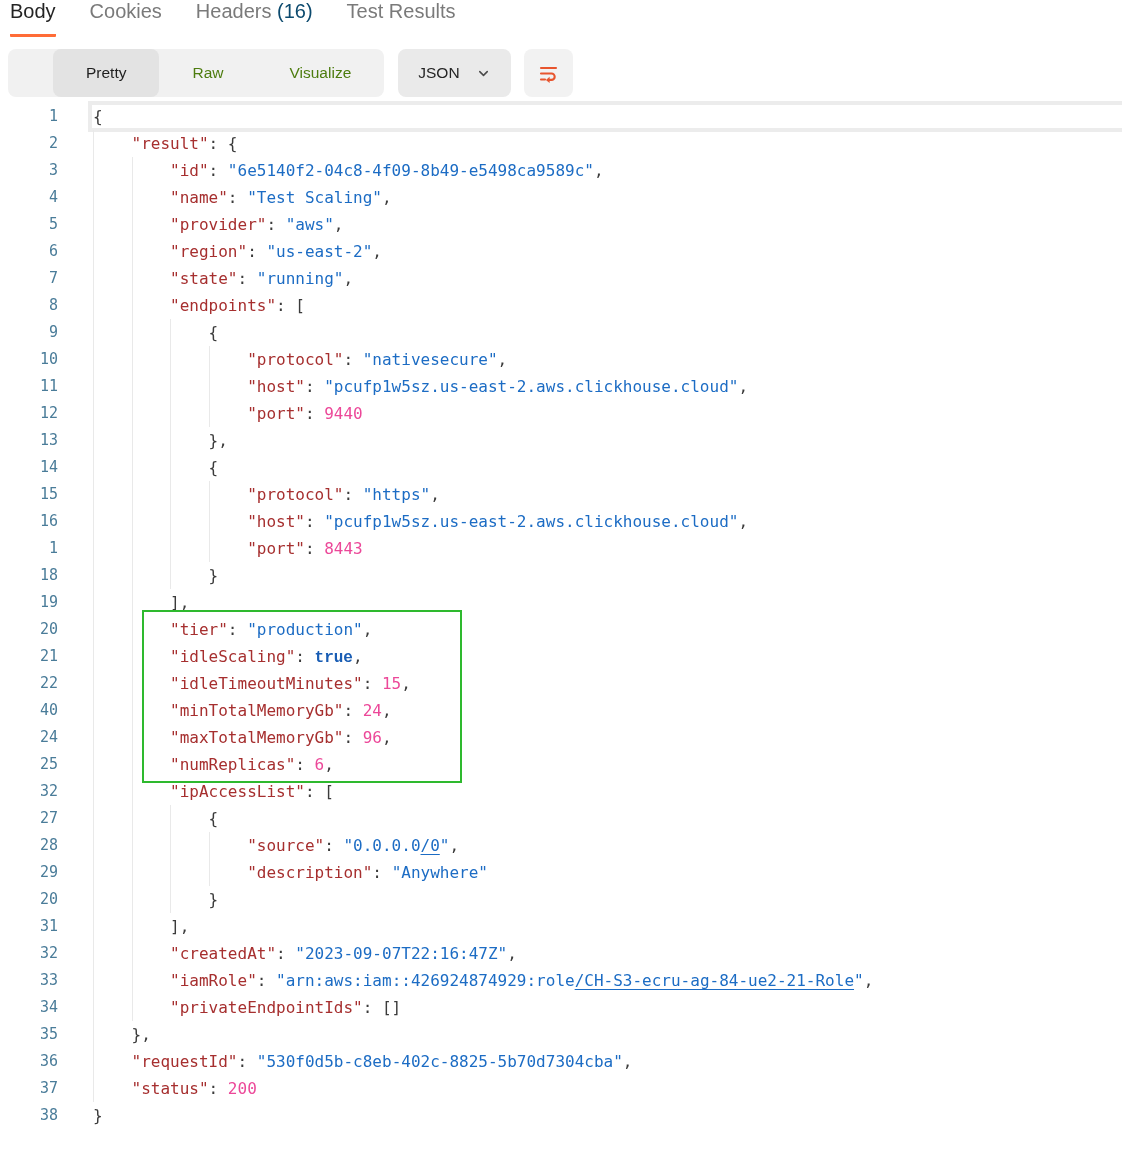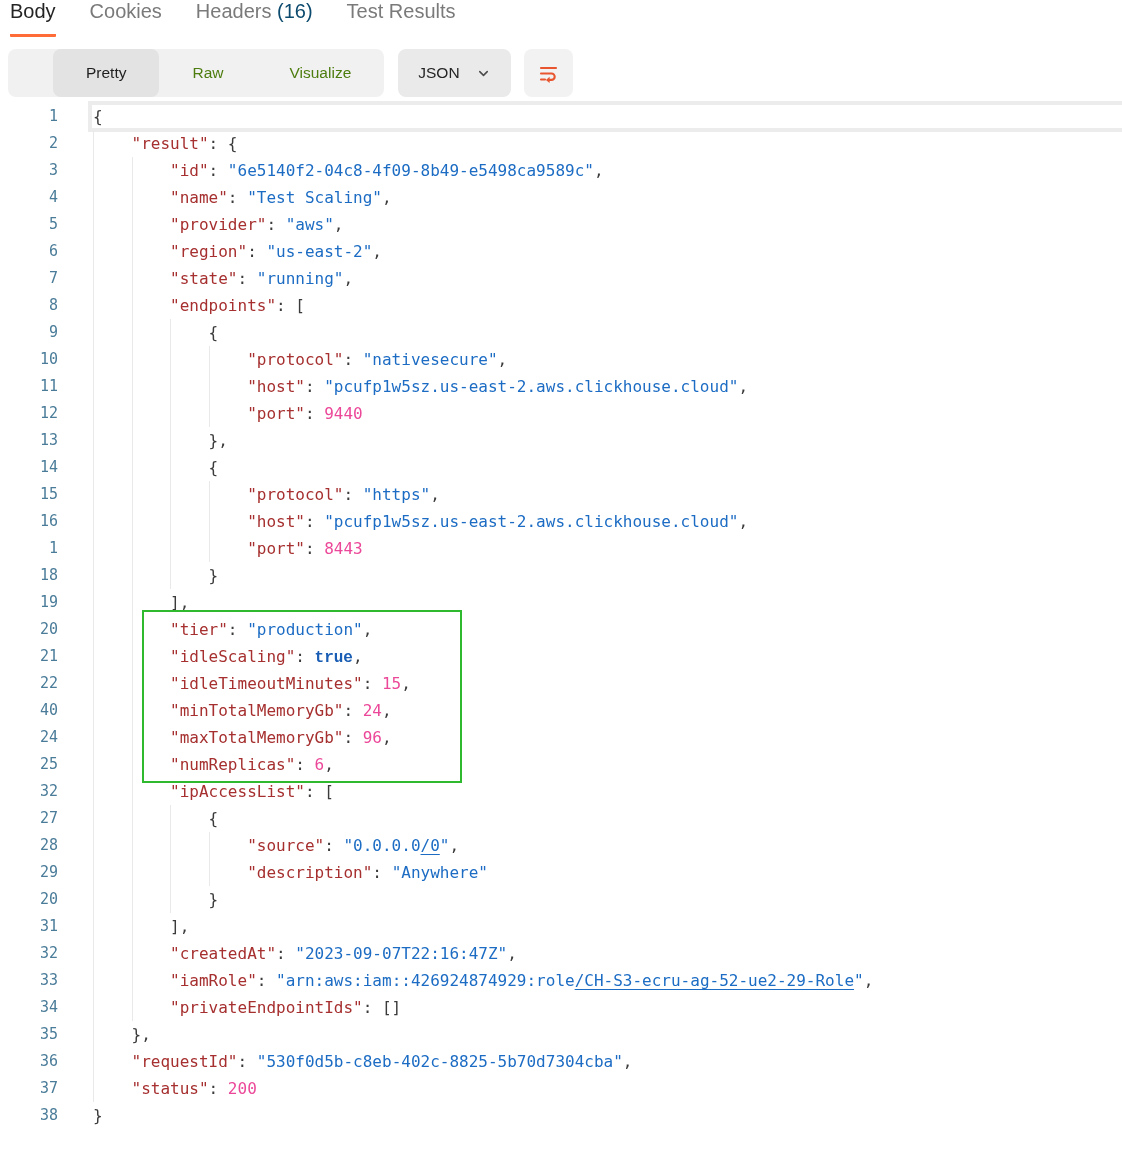--- a/index.html
+++ b/index.html
@@ -218,21 +218,21 @@
       <div class="row">
         <span class="gut">31</span>
         <span class="code"><span class="ind"></span><span class="ind"></span><span class="t-p">],</span></span>
       </div>
       <div class="row">
         <span class="gut">32</span>
         <span class="code"><span class="ind"></span><span class="ind"></span><span class="t-k">"createdAt"</span><span class="t-p">: </span><span class="t-s">"2023-09-07T22:16:47Z"</span><span class="t-p">,</span></span>
       </div>
       <div class="row">
         <span class="gut">33</span>
-        <span class="code"><span class="ind"></span><span class="ind"></span><span class="t-k">"iamRole"</span><span class="t-p">: </span><span class="t-s">"arn:aws:iam::426924874929:role</span><span class="t-u">/CH-S3-ecru-ag-52-ue2-29-Role</span><span class="t-s">"</span><span class="t-p">,</span></span>
+        <span class="code"><span class="ind"></span><span class="ind"></span><span class="t-k">"iamRole"</span><span class="t-p">: </span><span class="t-s">"arn:aws:iam::426924874929:role</span><span class="t-u">/CH-S3-ecru-ag-84-ue2-21-Role</span><span class="t-s">"</span><span class="t-p">,</span></span>
       </div>
       <div class="row">
         <span class="gut">34</span>
         <span class="code"><span class="ind"></span><span class="ind"></span><span class="t-k">"privateEndpointIds"</span><span class="t-p">: []</span></span>
       </div>
       <div class="row">
         <span class="gut">35</span>
         <span class="code"><span class="ind"></span><span class="t-p">},</span></span>
       </div>
       <div class="row">

